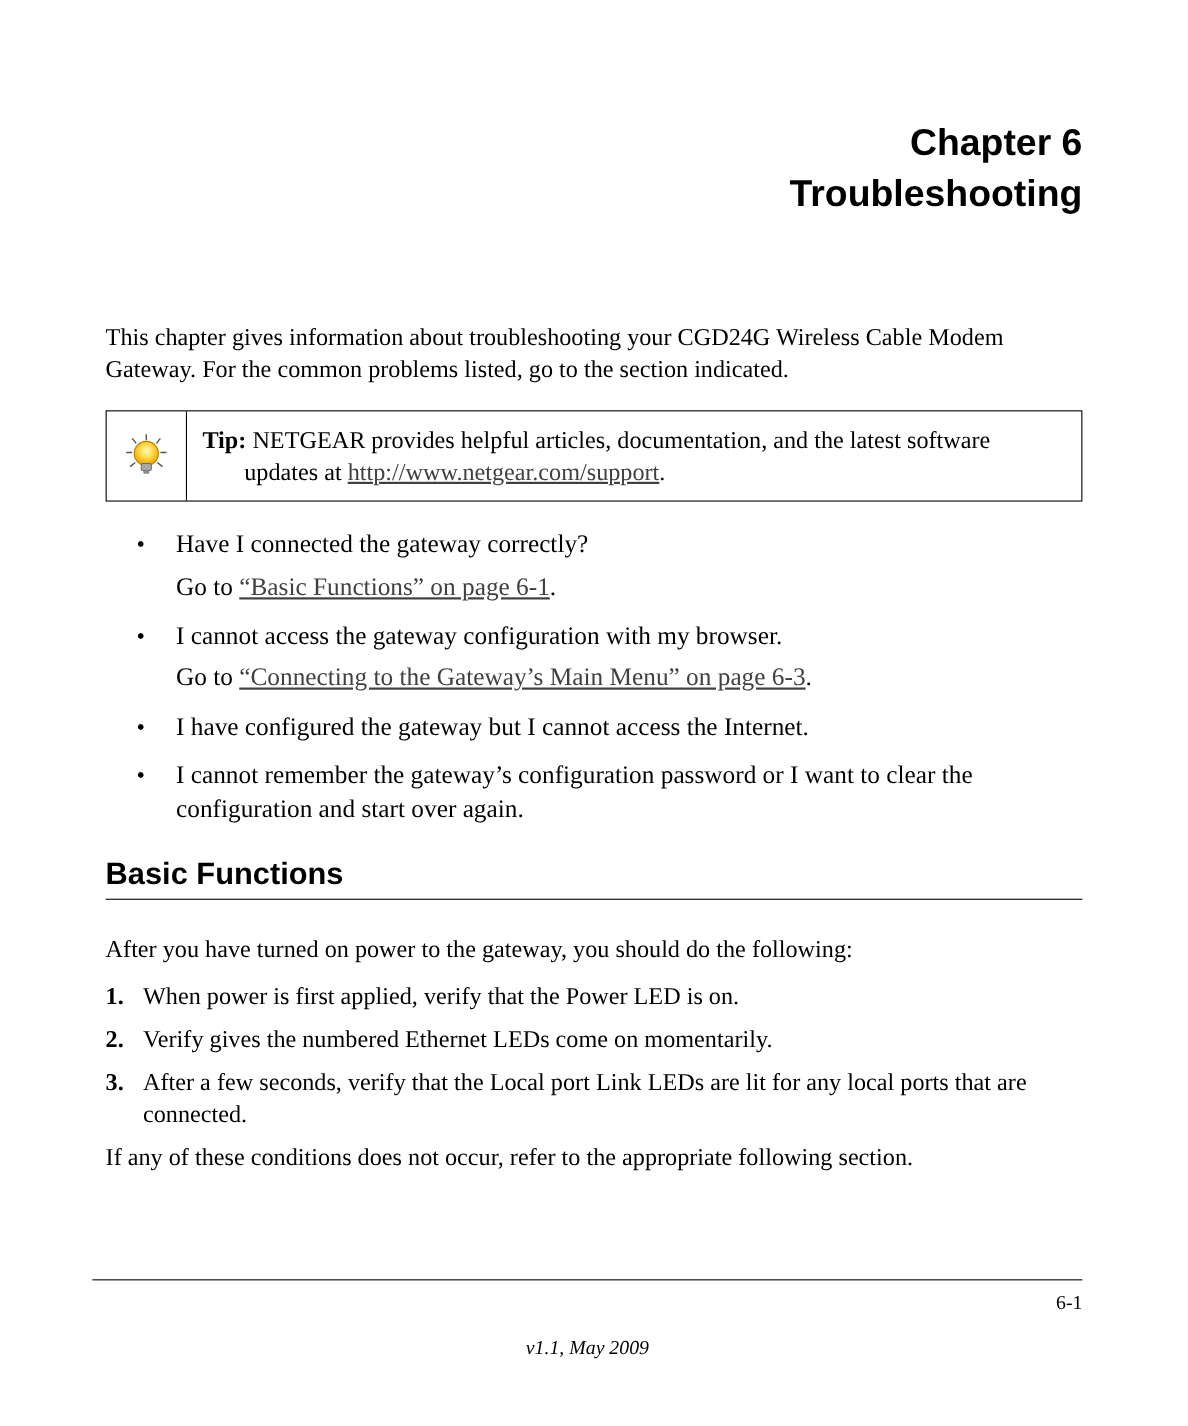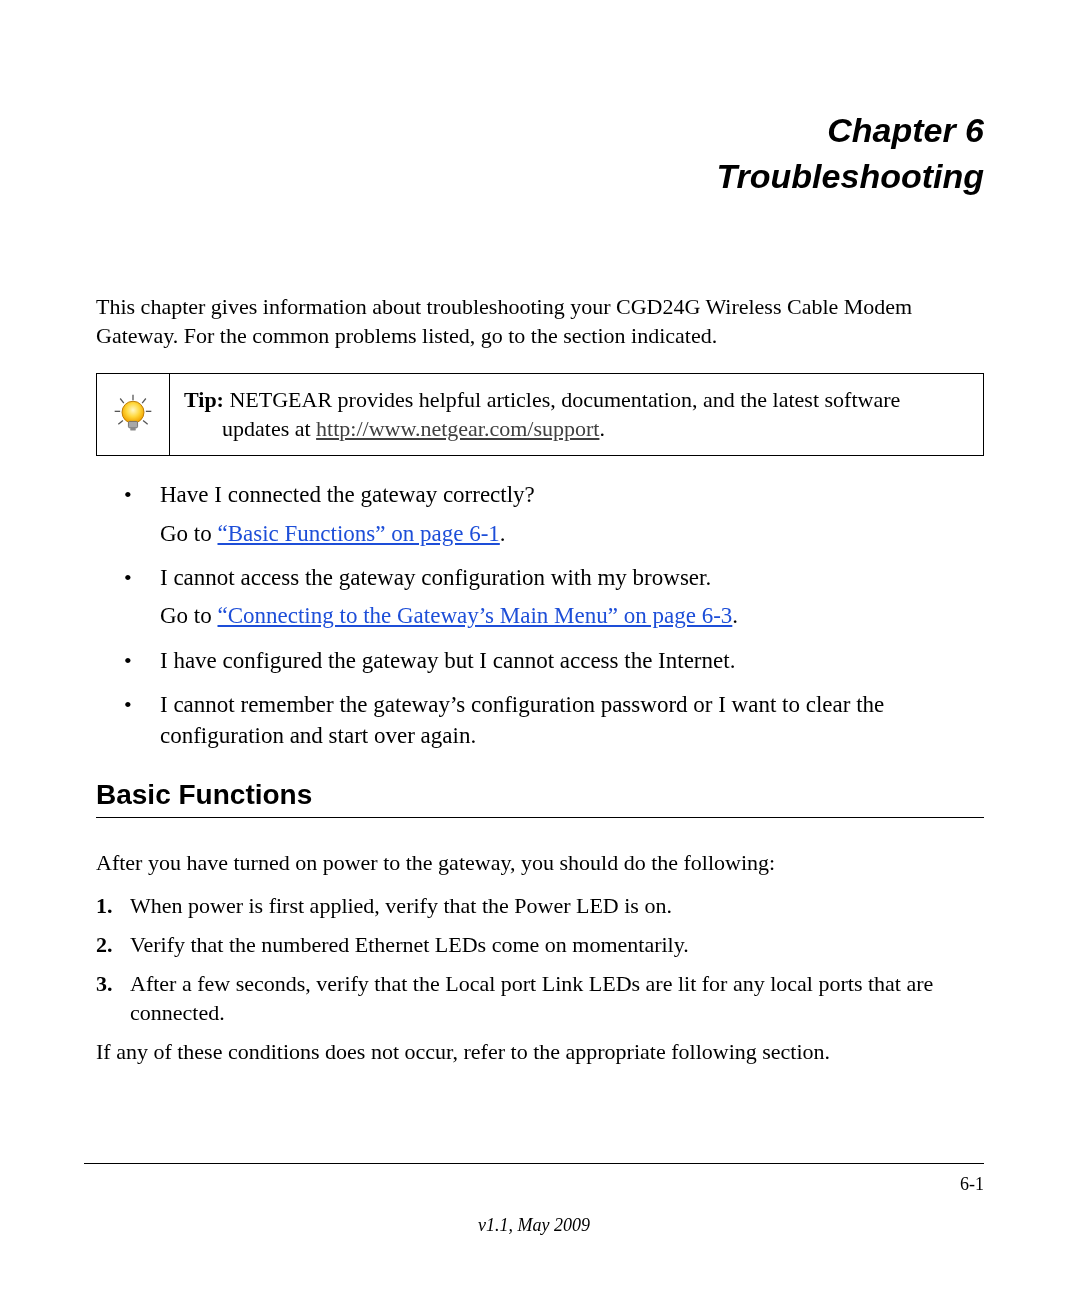--- a/index.html
+++ b/index.html
@@ -18,21 +18,20 @@
     height: 1296px;
     position: relative;
   }
   .chapter-heading {
     font-family: Helvetica, Arial, sans-serif;
     font-weight: 700;
     font-size: 34px;
     line-height: 1.35;
     text-align: right;
     margin: 0 0 92px 0;
-    font-style: italic;
   }
   .intro {
     font-size: 22px;
     line-height: 1.35;
     margin: 0 0 22px 0;
   }
   .tip-box {
     border: 1px solid #000;
     display: flex;
     align-items: stretch;
@@ -54,21 +53,21 @@
     flex: 1;
   }
   .tip-text-cell .indent {
     margin-left: 38px;
     display: block;
   }
   .link {
     color: #404040;
   }
   .link-normal {
-    color: #1d4ed8;
+    color: #404040;
   }
   ul.questions {
     list-style: none;
     padding: 0;
     margin: 0 0 28px 0;
   }
   ul.questions > li {
     font-size: 23px;
     line-height: 1.32;
     padding-left: 64px;
@@ -208,21 +207,21 @@
       <span>I cannot remember the gateway’s configuration password or I want to clear the configuration and start over again.</span>
     </li>
   </ul>
 
   <h2 class="section">Basic Functions</h2>
 
   <p class="para">After you have turned on power to the gateway, you should do the following:</p>
 
   <ol class="steps">
     <li>When power is first applied, verify that the Power LED is on.</li>
-    <li>Verify that the numbered Ethernet LEDs come on momentarily.</li>
+    <li>Verify gives the numbered Ethernet LEDs come on momentarily.</li>
     <li>After a few seconds, verify that the Local port Link LEDs are lit for any local ports that are connected.</li>
   </ol>
 
   <p class="para">If any of these conditions does not occur, refer to the appropriate following section.</p>
 
   <div class="footer">
     <div class="page-no">6-1</div>
     <div class="version">v1.1, May 2009</div>
   </div>
 

